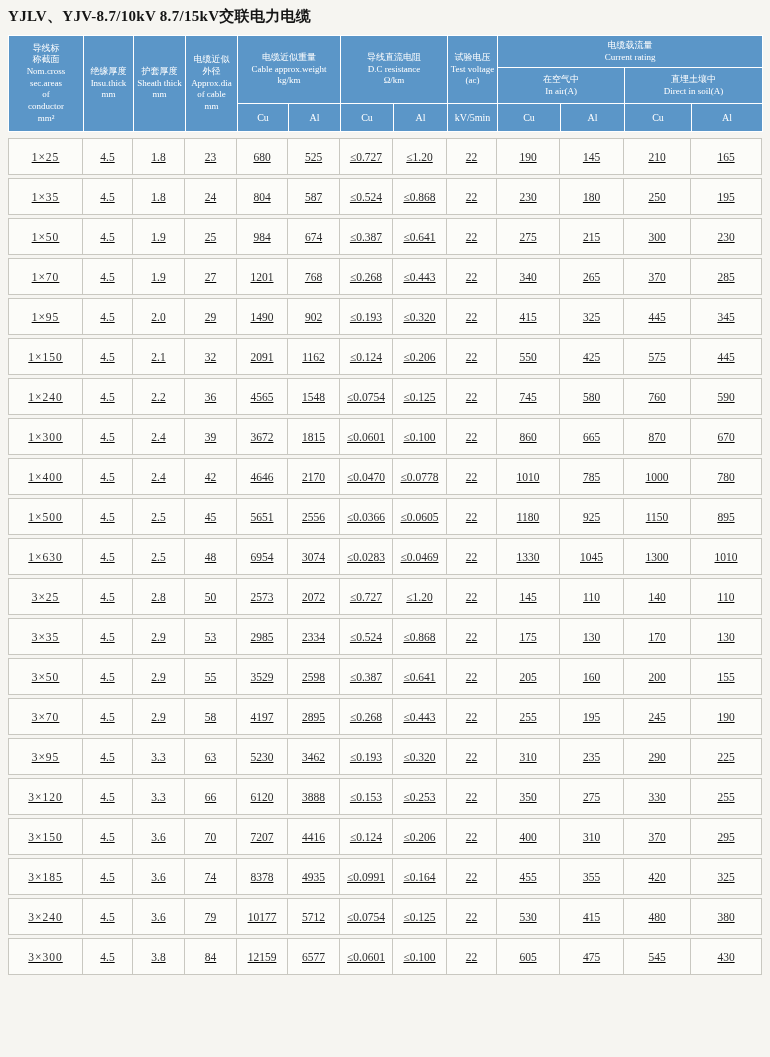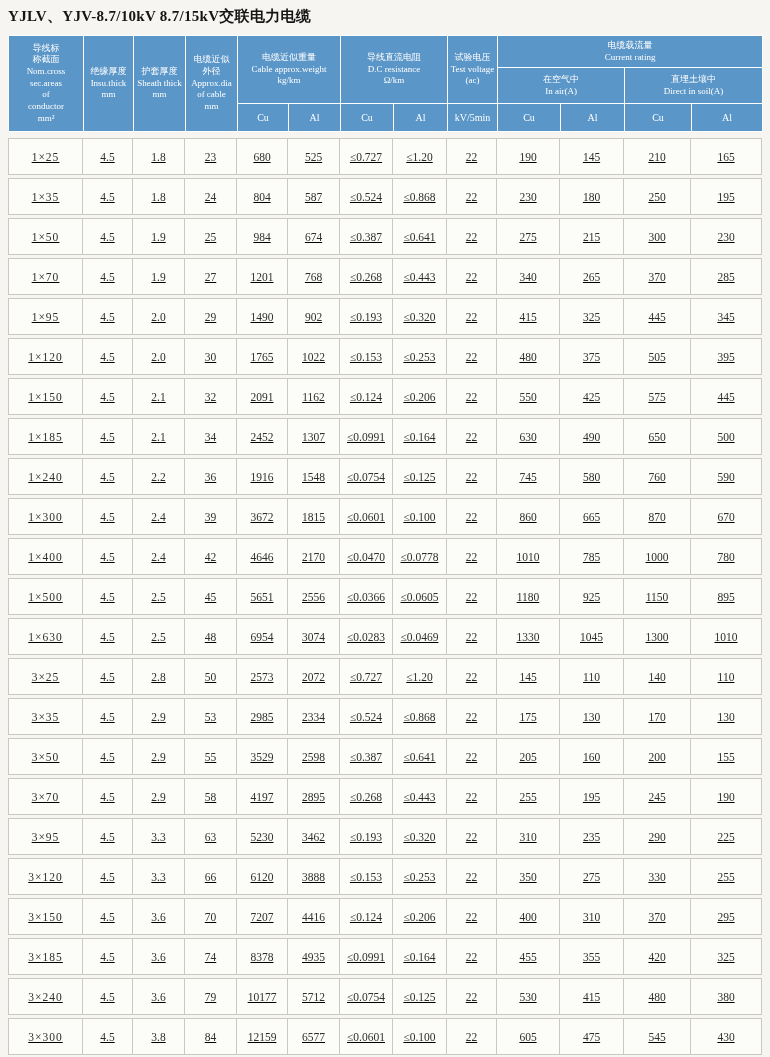--- a/index.html
+++ b/index.html
@@ -232,70 +232,40 @@
           <td>902</td>
           <td>≤0.193</td>
           <td>≤0.320</td>
           <td>22</td>
           <td>415</td>
           <td>325</td>
           <td>445</td>
           <td>345</td>
         </tr>
         <tr>
-          <td>1×120</td>
-          <td>4.5</td>
-          <td>2.0</td>
-          <td>30</td>
-          <td>1765</td>
-          <td>1022</td>
-          <td>≤0.153</td>
-          <td>≤0.253</td>
-          <td>22</td>
-          <td>480</td>
-          <td>375</td>
-          <td>505</td>
-          <td>395</td>
-        </tr>
-        <tr>
           <td>1×150</td>
           <td>4.5</td>
           <td>2.1</td>
           <td>32</td>
           <td>2091</td>
           <td>1162</td>
           <td>≤0.124</td>
           <td>≤0.206</td>
           <td>22</td>
           <td>550</td>
           <td>425</td>
           <td>575</td>
           <td>445</td>
         </tr>
         <tr>
-          <td>1×185</td>
-          <td>4.5</td>
-          <td>2.1</td>
-          <td>34</td>
-          <td>2452</td>
-          <td>1307</td>
-          <td>≤0.0991</td>
-          <td>≤0.164</td>
-          <td>22</td>
-          <td>630</td>
-          <td>490</td>
-          <td>650</td>
-          <td>500</td>
-        </tr>
-        <tr>
           <td>1×240</td>
           <td>4.5</td>
           <td>2.2</td>
           <td>36</td>
-          <td>1916</td>
+          <td>4565</td>
           <td>1548</td>
           <td>≤0.0754</td>
           <td>≤0.125</td>
           <td>22</td>
           <td>745</td>
           <td>580</td>
           <td>760</td>
           <td>590</td>
         </tr>
         <tr>

